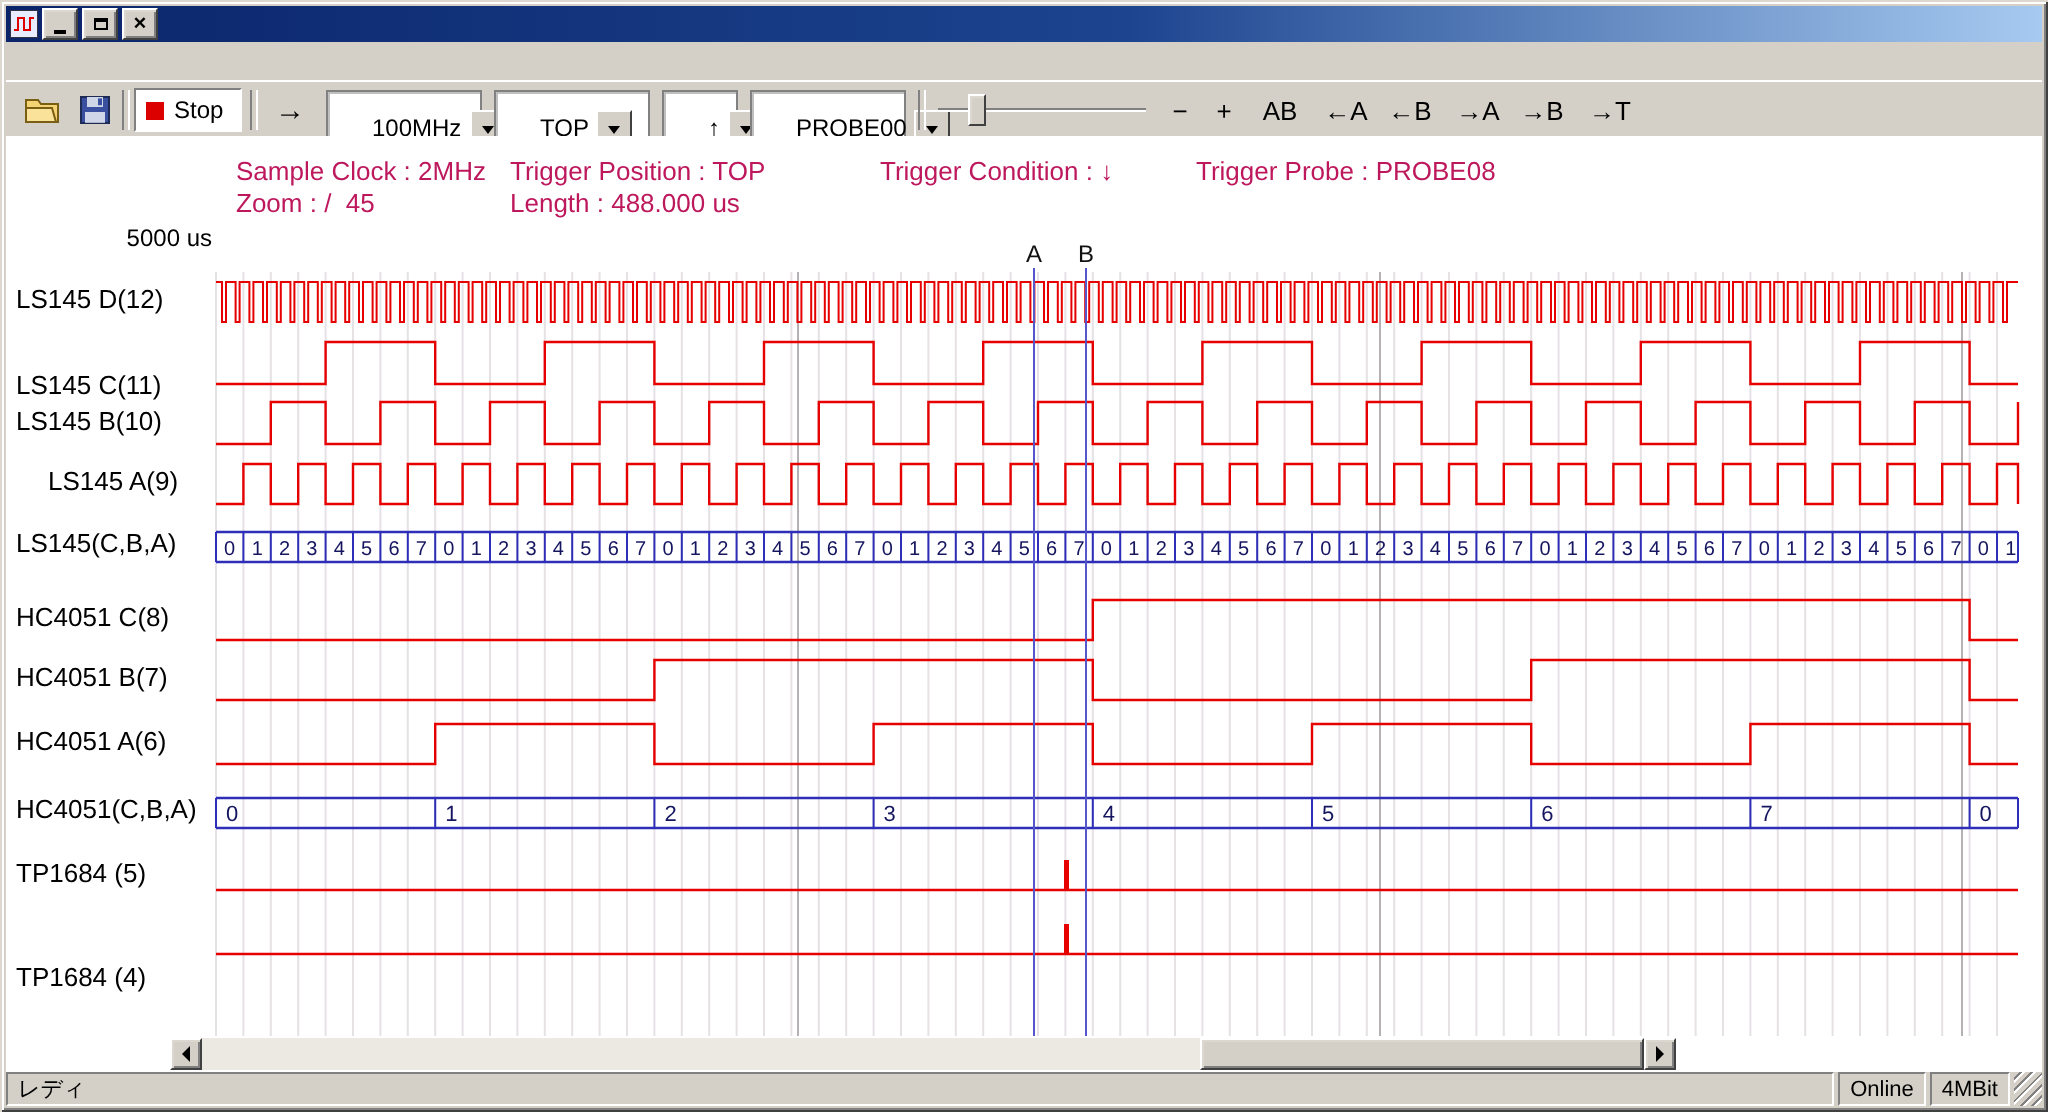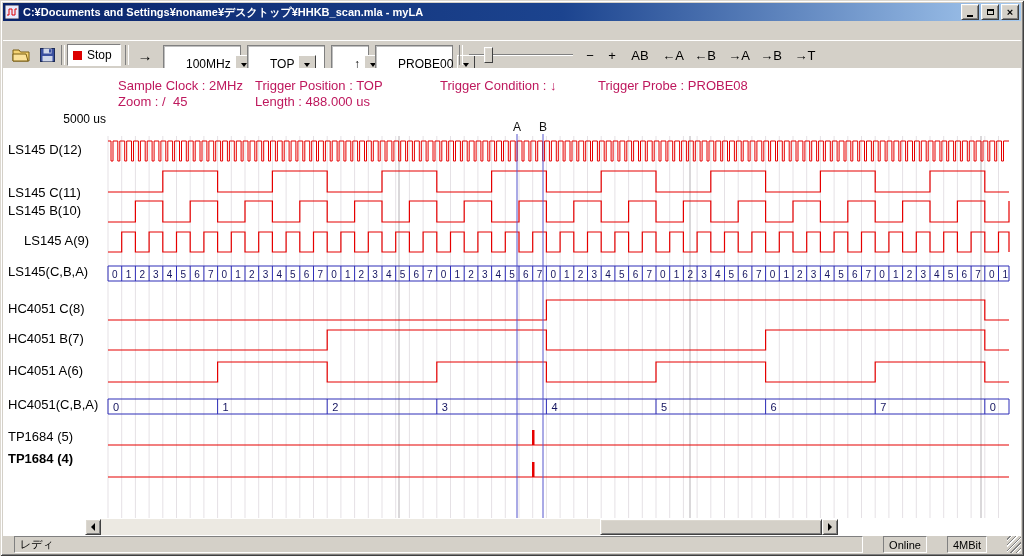--- a/index.html
+++ b/index.html
@@ -52,38 +52,37 @@
   
   .hscroll{position:absolute;left:85px;top:519px;width:753px;height:16px;background:#ece9e2;z-index:6;}
   .hs-btn{position:absolute;top:0;width:16px;height:16px;background:#d4d0c8;border:1px solid;border-color:#fff #404040 #404040 #fff;
     box-shadow:inset 1px 1px 0 #dcd8d0,inset -1px -1px 0 #808080;display:flex;align-items:center;justify-content:center;box-sizing:border-box;}
   .hs-thumb{position:absolute;left:515px;top:0;width:222px;height:16px;background:#d4d0c8;border:1px solid;
     border-color:#fff #404040 #404040 #fff;box-shadow:inset 1px 1px 0 #dcd8d0,inset -1px -1px 0 #808080;box-sizing:border-box;}
   .tri-l{width:0;height:0;border:4px solid transparent;border-right:4px solid #000;margin-left:-4px;}
   .tri-r{width:0;height:0;border:4px solid transparent;border-left:4px solid #000;margin-right:-4px;}
 
   
-  .statusbar{position:absolute;left:3px;right:3px;bottom:3px;height:17px;display:flex;gap:20px;font-size:11px;align-items:stretch;color:#000;padding-left:11px;}
+  .statusbar{position:absolute;left:3px;right:3px;bottom:3px;height:17px;display:flex;gap:2px;font-size:11px;align-items:stretch;color:#000;}
   .sb-panel{border:1px solid;border-color:#808080 #fff #fff #808080;display:flex;align-items:center;padding:0 5px;box-sizing:border-box;white-space:nowrap;}
   .sb-ready{flex:1;}
   .sb-grip{width:14px;background:repeating-linear-gradient(-45deg,transparent 0 2px,#ffffff 2px 3px,#808080 3px 4px);}
 </style>
 </head>
 <body>
 
 <div class="window">
 
   <div class="titlebar">
     <span style="display:flex;">
       <svg width="14" height="14" viewBox="0 0 14 14">
           <rect width="14" height="14" fill="#e8ecff" stroke="#334"></rect>
           <path d="M2 10 h2 v-6 h3 v6 h3 v-6 h2" stroke="#d00" fill="none"></path>
         </svg>
     </span>
-    <span class="title-text">C:¥Documents and Settings¥noname¥デスクトップ¥HHKB_scan.mla - myLA</span>
     <span class="tbtn">
         <span class="glyph-min"></span>
       </span>
     <span class="tbtn">
         <span class="glyph-max"></span>
       </span>
     <span class="tbtn">
         <span class="glyph-x">×</span>
       </span>
   </div>
@@ -168,21 +167,21 @@
       <div class="sig-label" style="top: 142px;">LS145 D(12)</div>
       <div class="sig-label" style="top: 185px;">LS145 C(11)</div>
       <div class="sig-label" style="top: 203px;">LS145 B(10)</div>
       <div class="sig-label" style="top: 233px; margin-left: 16px;">LS145 A(9)</div>
       <div class="sig-label" style="top: 264px;">LS145(C,B,A)</div>
       <div class="sig-label" style="top: 301px;">HC4051 C(8)</div>
       <div class="sig-label" style="top: 331px;">HC4051 B(7)</div>
       <div class="sig-label" style="top: 363px;">HC4051 A(6)</div>
       <div class="sig-label" style="top: 397px;">HC4051(C,B,A)</div>
       <div class="sig-label" style="top: 429px;">TP1684 (5)</div>
-      <div class="sig-label" style="top: 451px; font-weight: bold;">TP1684 (4)</div>
+      <div class="sig-label" style="top: 481px;">TP1684 (4)</div>
     </div>
 
   <svg id="wave-svg" width="1024" height="404" viewBox="0 0 1024 404">
       <line x1="108.0" y1="18" x2="108.0" y2="400" stroke="#e5e1e5" stroke-width="1"></line>
       <line x1="121.7" y1="18" x2="121.7" y2="400" stroke="#e5e1e5" stroke-width="1"></line>
       <line x1="135.4" y1="18" x2="135.4" y2="400" stroke="#e5e1e5" stroke-width="1"></line>
       <line x1="149.1" y1="18" x2="149.1" y2="400" stroke="#e5e1e5" stroke-width="1"></line>
       <line x1="162.8" y1="18" x2="162.8" y2="400" stroke="#e5e1e5" stroke-width="1"></line>
       <line x1="176.5" y1="18" x2="176.5" y2="400" stroke="#e5e1e5" stroke-width="1"></line>
       <line x1="190.2" y1="18" x2="190.2" y2="400" stroke="#e5e1e5" stroke-width="1"></line>

